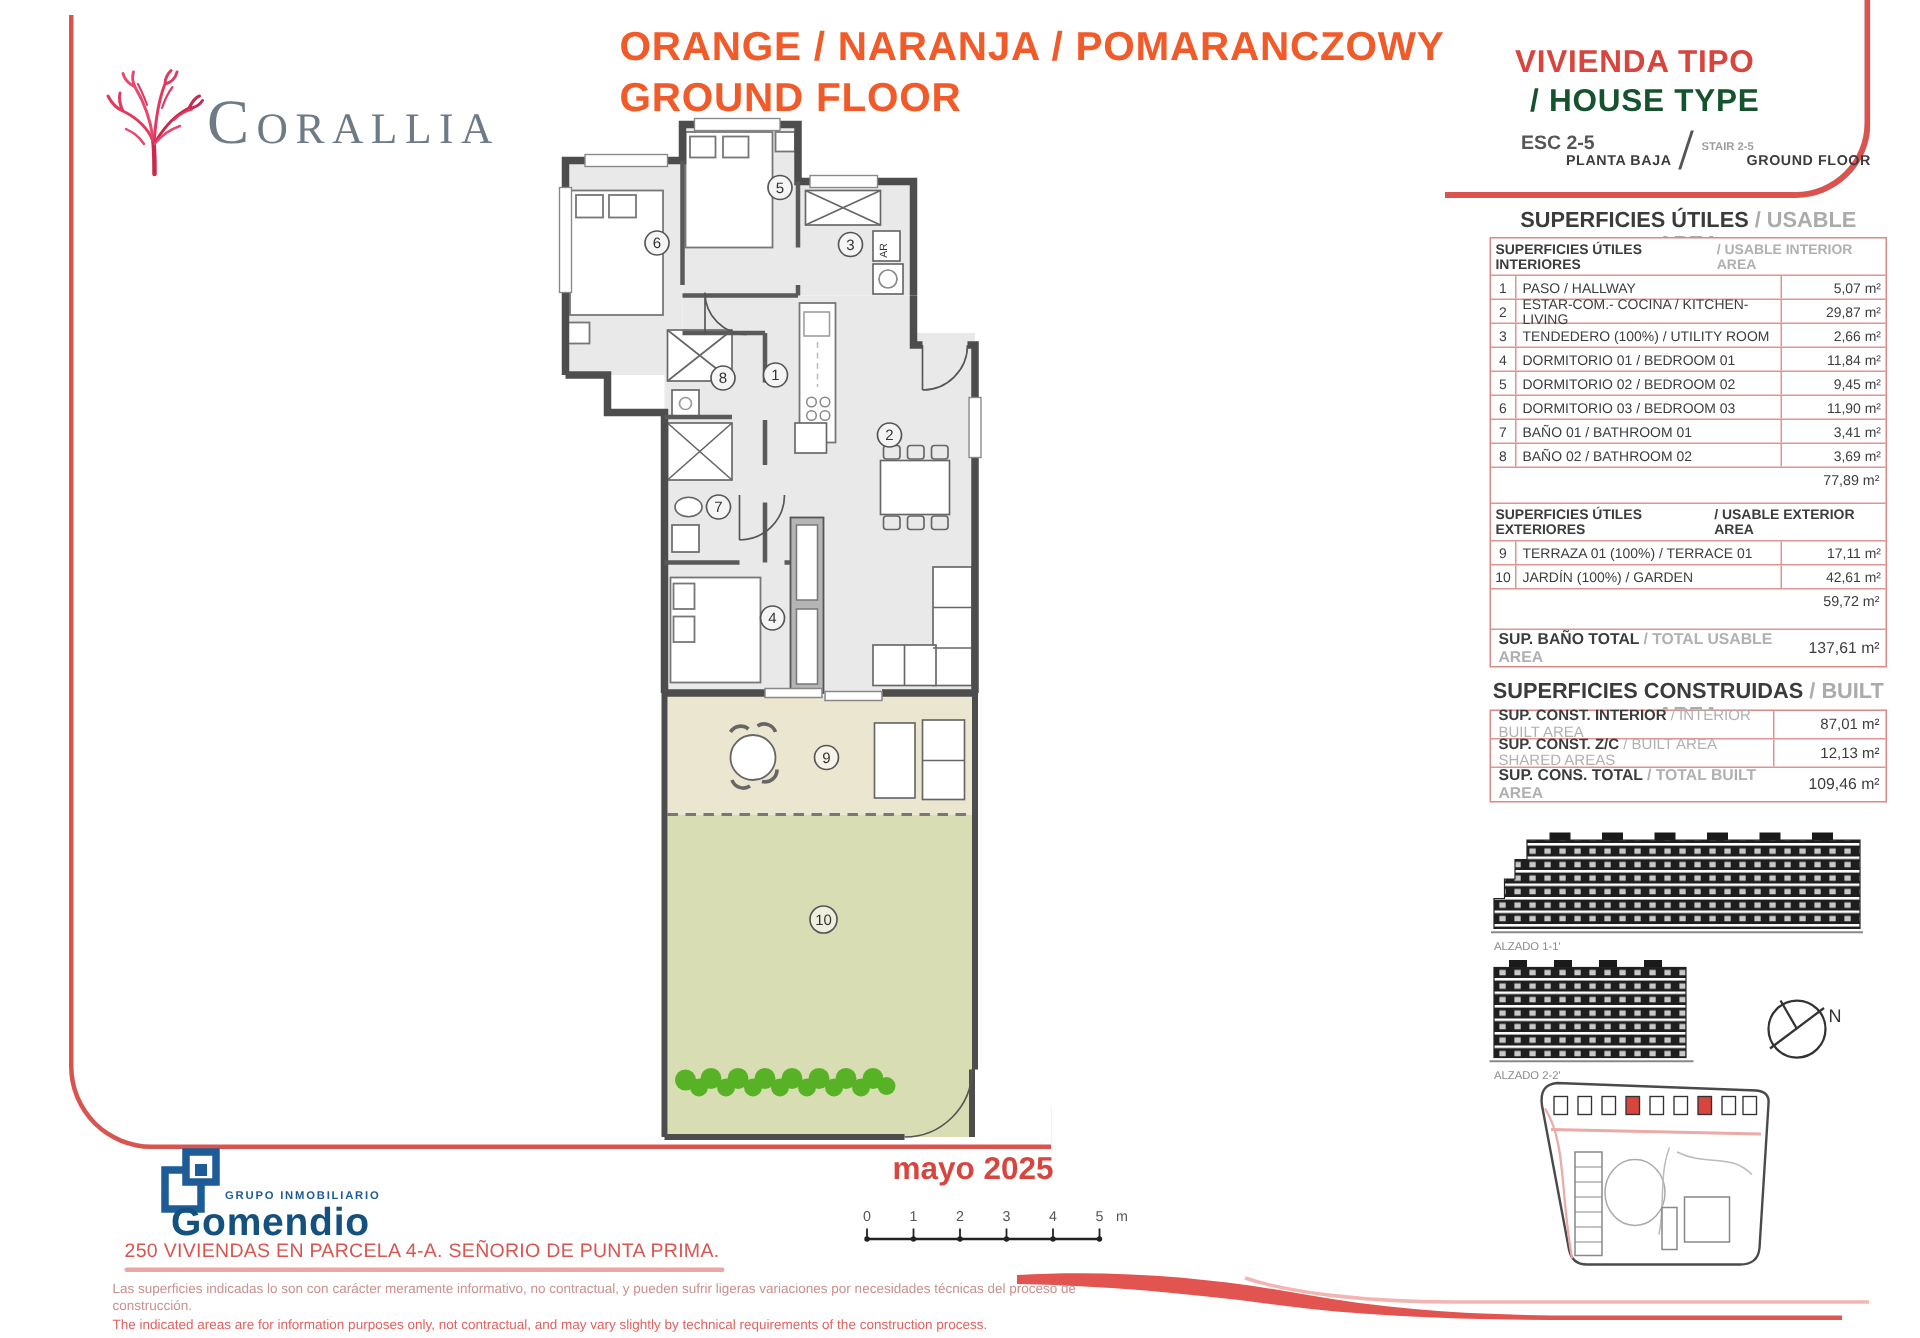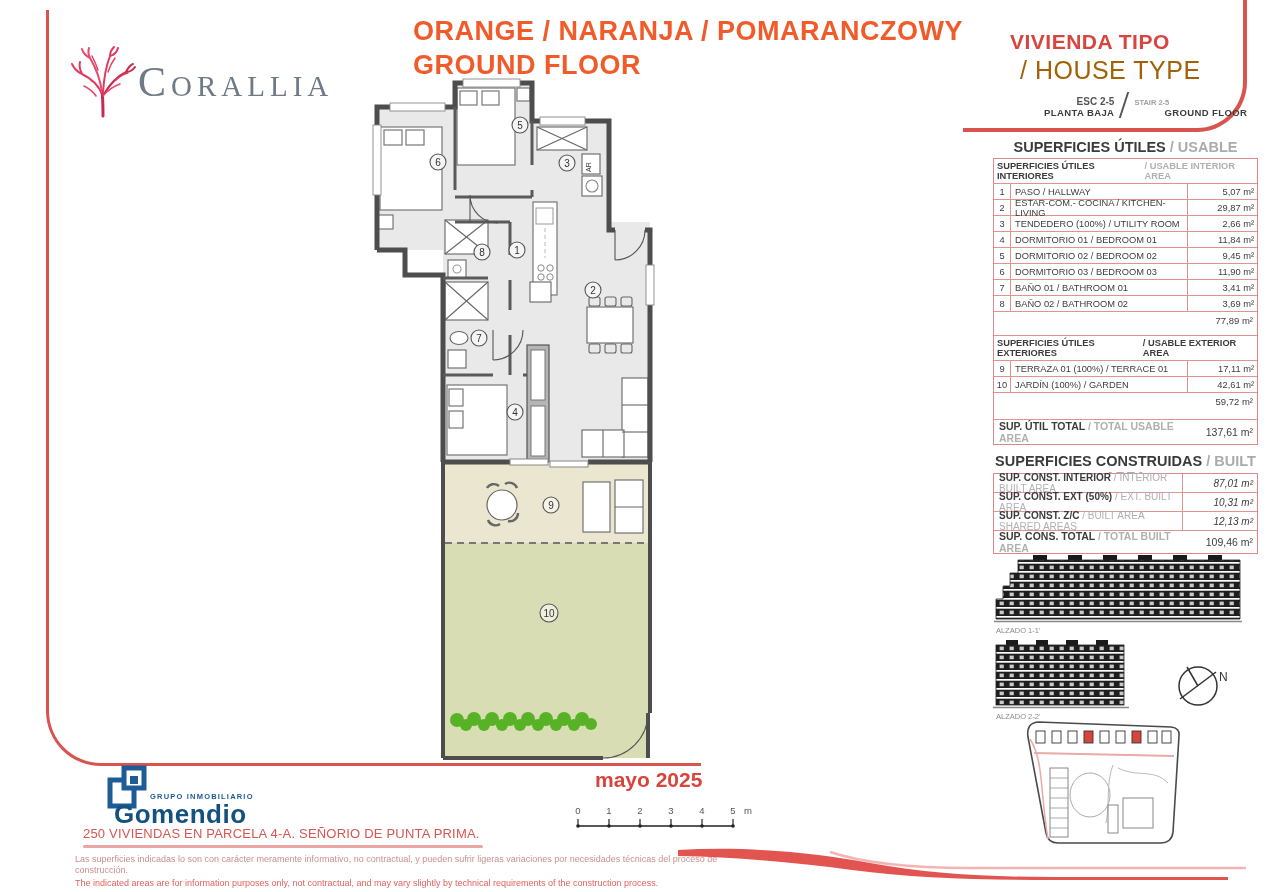--- a/index.html
+++ b/index.html
@@ -12,25 +12,25 @@
   .frame-right{left:963px;top:-10px;width:280px;height:138px;
     border-right:4px solid #d9534f;border-bottom:4px solid #d9534f;border-bottom-right-radius:50px;}
   
   .corallia{left:138px;top:58px;font-family:"Liberation Serif",serif;font-variant:small-caps;
     font-size:42px;letter-spacing:5px;color:#6e7a85;}
   
   .big-title{left:413px;top:14px;font-size:27px;font-weight:bold;color:#f15b2a;line-height:34px;letter-spacing:.5px;}
   
   .typeblock{left:1010px;top:30px;width:290px;display:flex;align-items:flex-start;}
   .tb-viv{font-size:21px;font-weight:bold;color:#d8453e;letter-spacing:.5px;}
-  .tb-house{font-size:25px;font-weight:normal;color:#a16207;margin:2px 0 0 10px;letter-spacing:.5px;}
+  .tb-house{font-size:21px;font-weight:bold;color:#14532d;margin:2px 0 0 10px;letter-spacing:.5px;}
   .tb-code{font-size:64px;font-weight:bold;color:#d8453e;line-height:.95;margin-left:10px;margin-top:2px;}
   .tb-sub{display:flex;gap:9px;margin-top:7px;margin-left:4px;align-items:flex-end;}
   .tb-sub .sl{width:0;border-left:2px solid #555;height:26px;transform:skewX(-18deg);}
-  .tb-small1{font-size:10px;font-weight:bold;color:#555;text-align:right;}
+  .tb-small1{font-size:13px;font-weight:bold;color:#555;}
   .tb-small1g{font-size:7.5px;font-weight:bold;color:#9f9f9f;}
   .tb-small2{font-size:9.5px;font-weight:bold;color:#3c3c3c;letter-spacing:.4px;margin-left:30px;}
   
   .sec-title{width:265px;text-align:center;font-size:14.5px;font-weight:bold;color:#3b3b3b;}
   .sec-title .gr{color:#ababab;}
   .tablebox{width:265px;border:1.5px solid #dc8985;box-sizing:border-box;display:flex;flex-direction:column;background:#fff;}
   .thead{display:flex;border-bottom:1px solid #e09490;font-size:9.3px;font-weight:bold;padding:2px 3px;}
   .thead .gr{color:#b0b0b0;font-weight:bold;margin-left:3px;}
   .trow{display:flex;border-bottom:1px solid #e09490;font-size:9.3px;height:15px;align-items:center;}
   .trow:last-of-type{}
@@ -39,21 +39,21 @@
   .tval{width:66px;text-align:right;padding-right:3px;border-left:1px solid #e09490;align-self:stretch;display:flex;align-items:center;justify-content:flex-end;}
   .subtotal{font-size:9.5px;text-align:right;padding:3px 4px 2px 0;}
   .exthead{display:flex;border-top:1px solid #e09490;border-bottom:1px solid #e09490;font-size:9.3px;font-weight:bold;padding:2px 3px;margin-top:7px;}
   .totalrow{display:flex;border-top:1px solid #e09490;font-size:10.5px;align-items:center;height:24px;margin-top:auto;}
   .totalrow .lbl{flex:1;padding-left:5px;font-weight:bold;}
   .totalrow .lbl .gr{color:#b0b0b0;font-weight:bold;}
   .totalrow .val{width:70px;text-align:right;padding-right:4px;}
   .btrow{display:flex;border-bottom:1px solid #e09490;font-size:10px;height:18px;align-items:center;}
   .btrow .lbl{flex:1;padding-left:5px;font-weight:bold;}
   .btrow .lbl .gr{color:#b0b0b0;font-weight:normal;}
-  .btrow .val{width:70px;text-align:right;padding-right:4px;border-left:1px solid #e09490;align-self:stretch;display:flex;align-items:center;justify-content:flex-end;font-style:italic;}
+  .btrow .val{width:70px;text-align:right;padding-right:4px;border-left:1px solid #e09490;align-self:stretch;display:flex;align-items:center;justify-content:flex-end;}
   .bttotal{display:flex;font-size:10.5px;align-items:center;height:22px;}
   .bttotal .lbl{flex:1;padding-left:5px;font-weight:bold;}
   .bttotal .lbl .gr{color:#b0b0b0;font-weight:bold;}
   .bttotal .val{width:78px;text-align:right;padding-right:4px;}
   
   .mayo{left:595px;top:768px;font-size:21px;font-weight:bold;color:#d8453e;}
   .grupo{left:150px;top:792px;font-size:7.5px;font-weight:bold;letter-spacing:1.2px;color:#1d5c96;}
   .gomendio{left:114px;top:799px;font-size:26px;font-weight:bold;color:#15517f;letter-spacing:.5px;}
   .project{left:83px;top:826px;font-size:13px;color:#d85550;letter-spacing:.2px;}
   .pinkrule{left:83px;top:845px;width:400px;height:3px;background:#eba6a4;border-radius:2px;}
@@ -336,38 +336,34 @@
         <div class="tlabel">TERRAZA 01 (100%) / TERRACE 01</div>
         <div class="tval">17,11 m²</div>
       </div>
     <div class="trow">
         <div class="tnum">10</div>
         <div class="tlabel">JARDÍN (100%) / GARDEN</div>
         <div class="tval">42,61 m²</div>
       </div>
     <div class="subtotal">59,72 m²</div>
     <div class="totalrow">
-      <div class="lbl"><span>SUP. ÚTIL TOTAL</span> <span class="gr">/ TOTAL USABLE AREA</span></div>
+      <div class="lbl"><span>SUP. BAÑO TOTAL</span> <span class="gr">/ TOTAL USABLE AREA</span></div>
       <div class="val">137,61 m²</div>
     </div>
   </div>
 
   <div class="abs sec-title" style="left:993px;top:453px;">
     <span>SUPERFICIES CONSTRUIDAS</span>
     <span class="gr">/ BUILT AREA</span>
   </div>
 
   <div class="abs tablebox" style="left:993px;top:473px;">
     <div class="btrow">
         <div class="lbl"><span>SUP. CONST. INTERIOR</span> <span class="gr">/ INTERIOR BUILT AREA</span></div>
         <div class="val">87,01 m²</div>
-      </div>
-    <div class="btrow">
-        <div class="lbl"><span>SUP. CONST. EXT (50%)</span> <span class="gr">/ EXT. BUILT AREA</span></div>
-        <div class="val">10,31 m²</div>
       </div>
     <div class="btrow">
         <div class="lbl"><span>SUP. CONST. Z/C</span> <span class="gr">/ BUILT AREA SHARED AREAS</span></div>
         <div class="val">12,13 m²</div>
       </div>
     <div class="bttotal">
       <div class="lbl"><span>SUP. CONS. TOTAL</span> <span class="gr">/ TOTAL BUILT AREA</span></div>
       <div class="val">109,46 m²</div>
     </div>
   </div>

